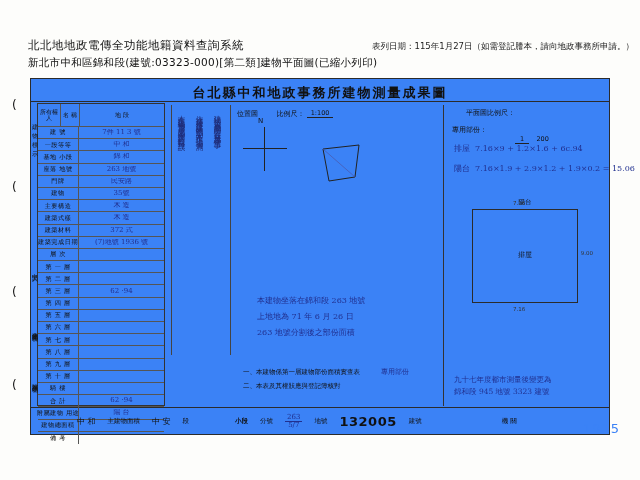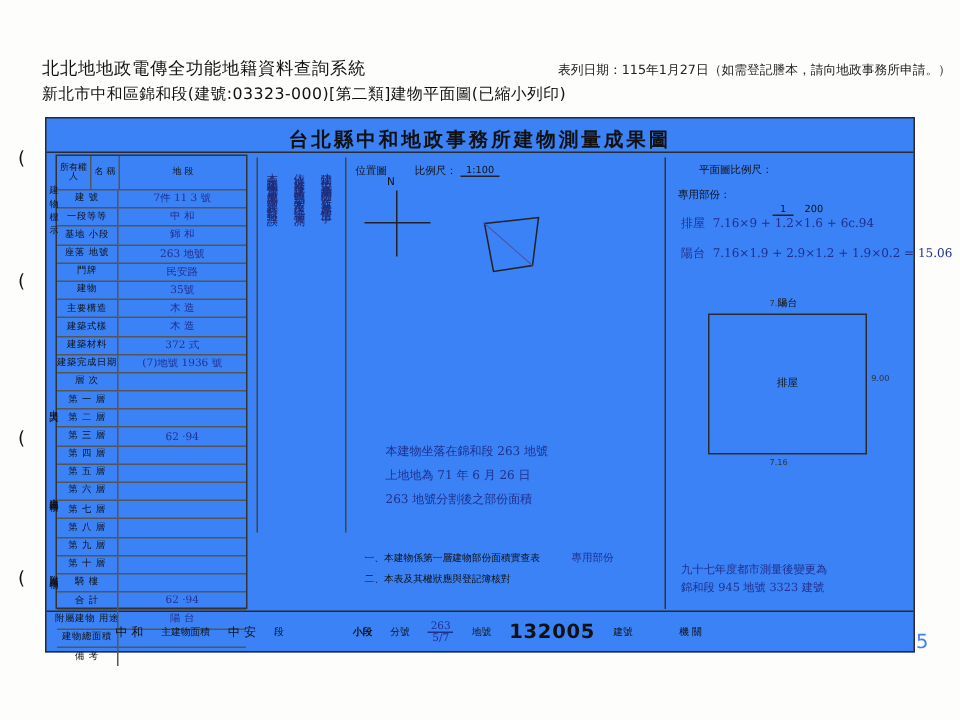--- a/index.html
+++ b/index.html
@@ -554,18 +554,18 @@
       <div class="cell" style="font-size:6.5px;">段</div>
       <div class="cell" style="font-size:6.5px;margin-left:34px;font-weight:bold;">小段</div>
       <div class="cell" style="font-size:6.5px;">分號</div>
       <div class="cell frac-inline">
         <div class="num">263</div>
         <div>5/7</div>
       </div>
       <div class="cell" style="font-size:6.5px;">地號</div>
       <div class="cell num-stamp">132005</div>
       <div class="cell" style="font-size:6.5px;">建號</div>
-      <div class="cell" style="font-size:6.5px;margin-left:19px;">機  關</div>
+      <div class="cell" style="font-size:6.5px;margin-left:68px;">機  關</div>
     </div>
   </div>
 
   <div class="page-no">1915</div>
 </div>
 
 </body></html>

